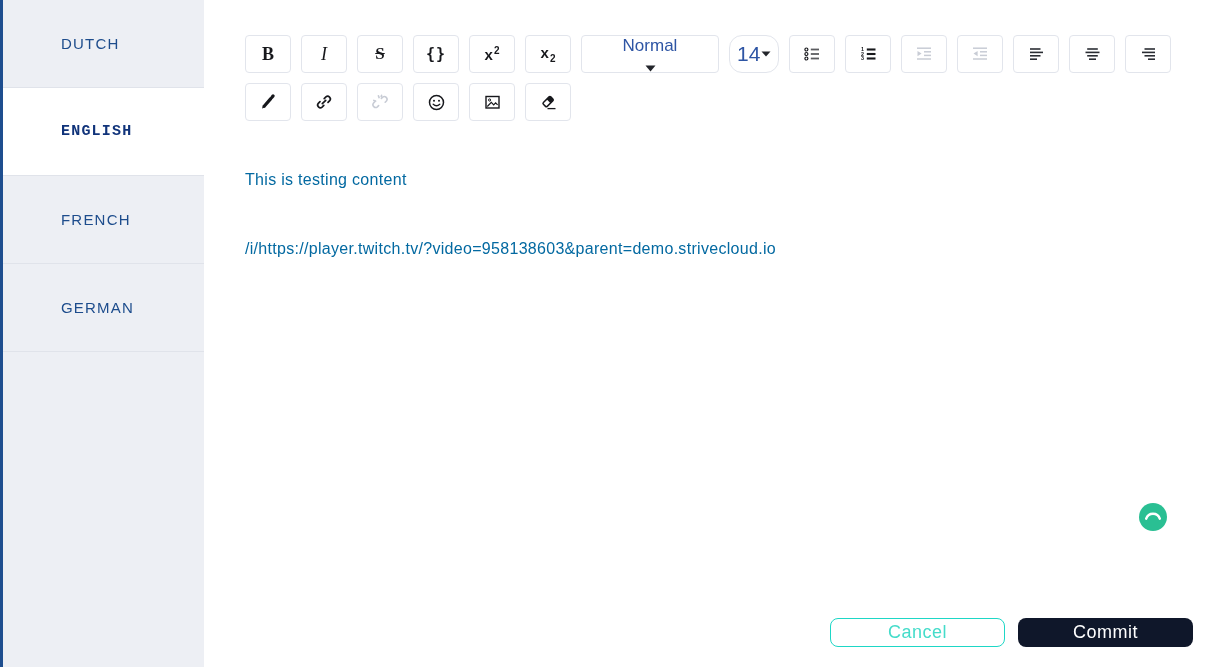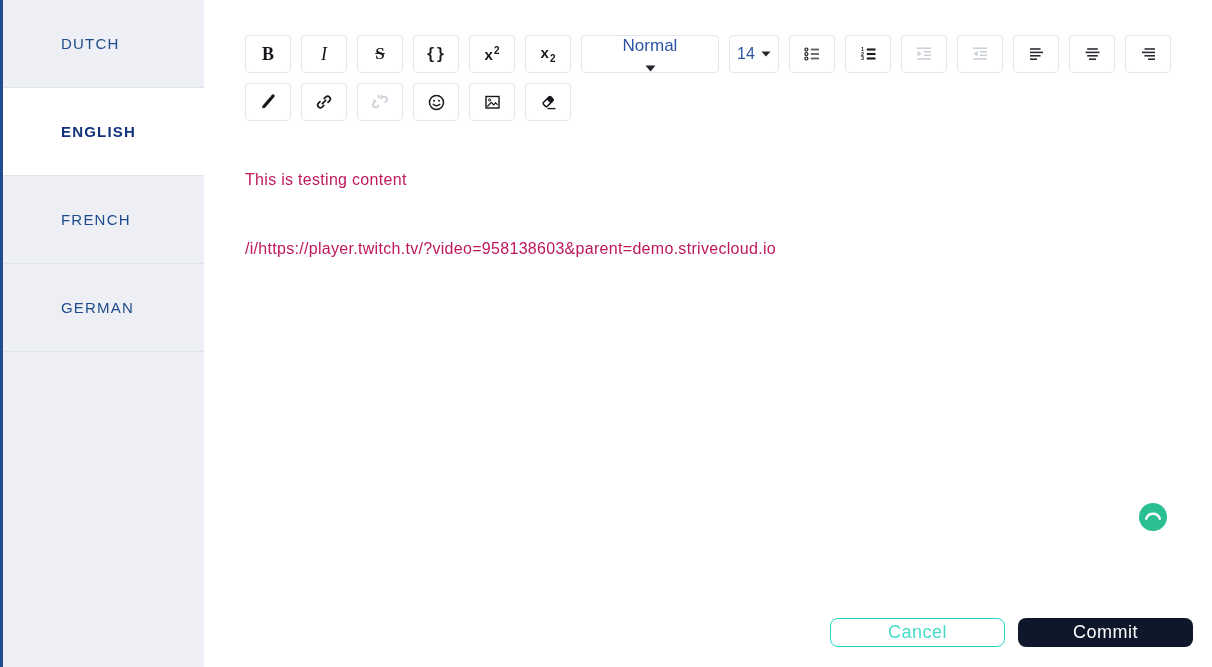--- a/index.html
+++ b/index.html
@@ -29,20 +29,21 @@
     color: #1d4c8c;
     font-size: 15px;
     letter-spacing: 1.2px;
     font-weight: 500;
     cursor: pointer;
   }
   .tab.active {
     background: #ffffff;
     color: #10337a;
     font-weight: 700;
+    font-family: Liberation Mono, monospace;
   }
   .sidebar-filler { flex: 1; }
 
   
   .main { flex: 1; position: relative; background: #fff; }
 
   .toolbar { position: absolute; left: 41px; top: 35px; }
   .tb-row { display: flex; gap: 10px; }
   .tb-row + .tb-row { margin-top: 10px; }
 
@@ -70,30 +71,30 @@
   .g-script { font-size: 15px; font-weight: 700; }
   .sup { font-size: 10px; vertical-align: 6px;  font-weight: 700; margin-left: 1px; }
   .sub { font-size: 10px; vertical-align: -4px; font-weight: 700; margin-left: 1px; }
 
   .select {
     justify-content: space-between;
     padding: 0 12px;
     color: #2e55a4;
   }
   .select.format { width: 138px; font-size: 17px; flex-direction: column; }
-  .select.size   { width: 50px; padding: 0 7px; font-size: 16px; }
+  .select.size   { width: 50px; padding: 0 7px; font-size: 21px; border-radius: 13px; }
 
   
   .editor { position: absolute; left: 41px; top: 168px; right: 30px; }
   .editor p {
     min-height: 23px;
     line-height: 23px;
     font-size: 16px;
     letter-spacing: 0.3px;
-    color: #be185d;
+    color: #0369a1;
   }
 
   
   .spinner { position: absolute; right: 45px; top: 503px; width: 28px; height: 28px; }
 
   
   .footer {
     position: absolute;
     right: 19px;
     bottom: 20px;

